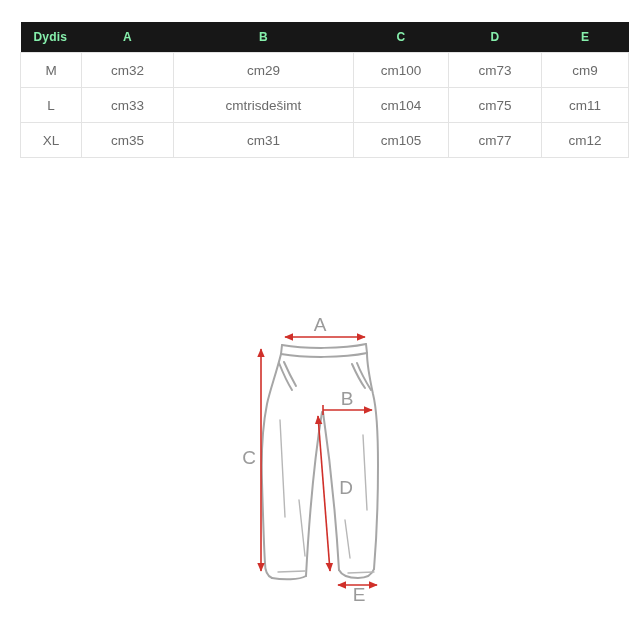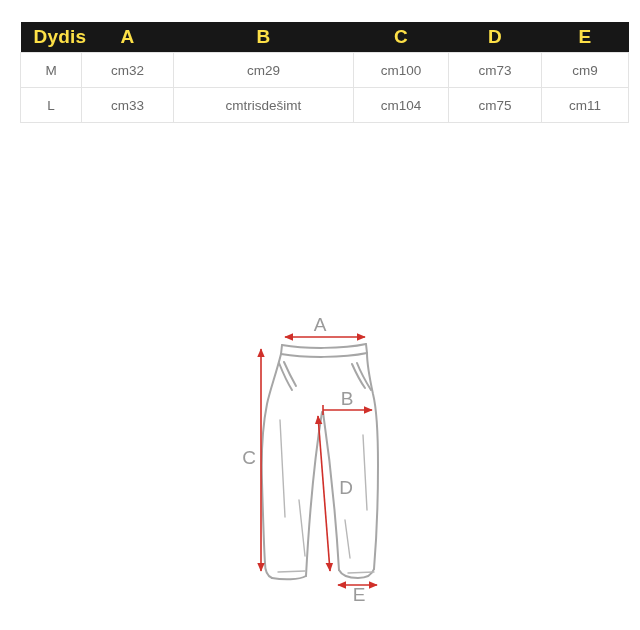--- a/index.html
+++ b/index.html
@@ -12,22 +12,22 @@
   }
   
   table.size-chart{
     position:absolute;left:20px;top:22px;
     width:608px;
     border-collapse:collapse;
     table-layout:fixed;
   }
   table.size-chart thead th{
     background:#171717;
-    color:#fde047;
-    font-size:19px;
+    color:#86efac;
+    font-size:12px;
     font-weight:600;
     height:30px;
     text-align:center;
     letter-spacing:.2px;
     border:none;
     padding:0;
   }
   table.size-chart thead th.col-size{
     text-align:left;
     padding-left:13px;
@@ -87,20 +87,28 @@
         <td>cm9</td>
       </tr>
       <tr>
         <td>L</td>
         <td>cm33</td>
         <td>cmtrisdešimt</td>
         <td>cm104</td>
         <td>cm75</td>
         <td>cm11</td>
       </tr>
+      <tr>
+        <td>XL</td>
+        <td>cm35</td>
+        <td>cm31</td>
+        <td>cm105</td>
+        <td>cm77</td>
+        <td>cm12</td>
+      </tr>
     </tbody>
   </table>
 
   <svg class="diagram" viewBox="233 310 164 300" xmlns="http://www.w3.org/2000/svg">
     <defs>
       <marker id="ah" markerWidth="10" markerHeight="9" refX="8.2" refY="3.8" orient="auto-start-reverse" markerUnits="userSpaceOnUse">
         <path d="M0,0 L9,3.8 L0,7.6 Z" fill="#d0302a"></path>
       </marker>
     </defs>
 

